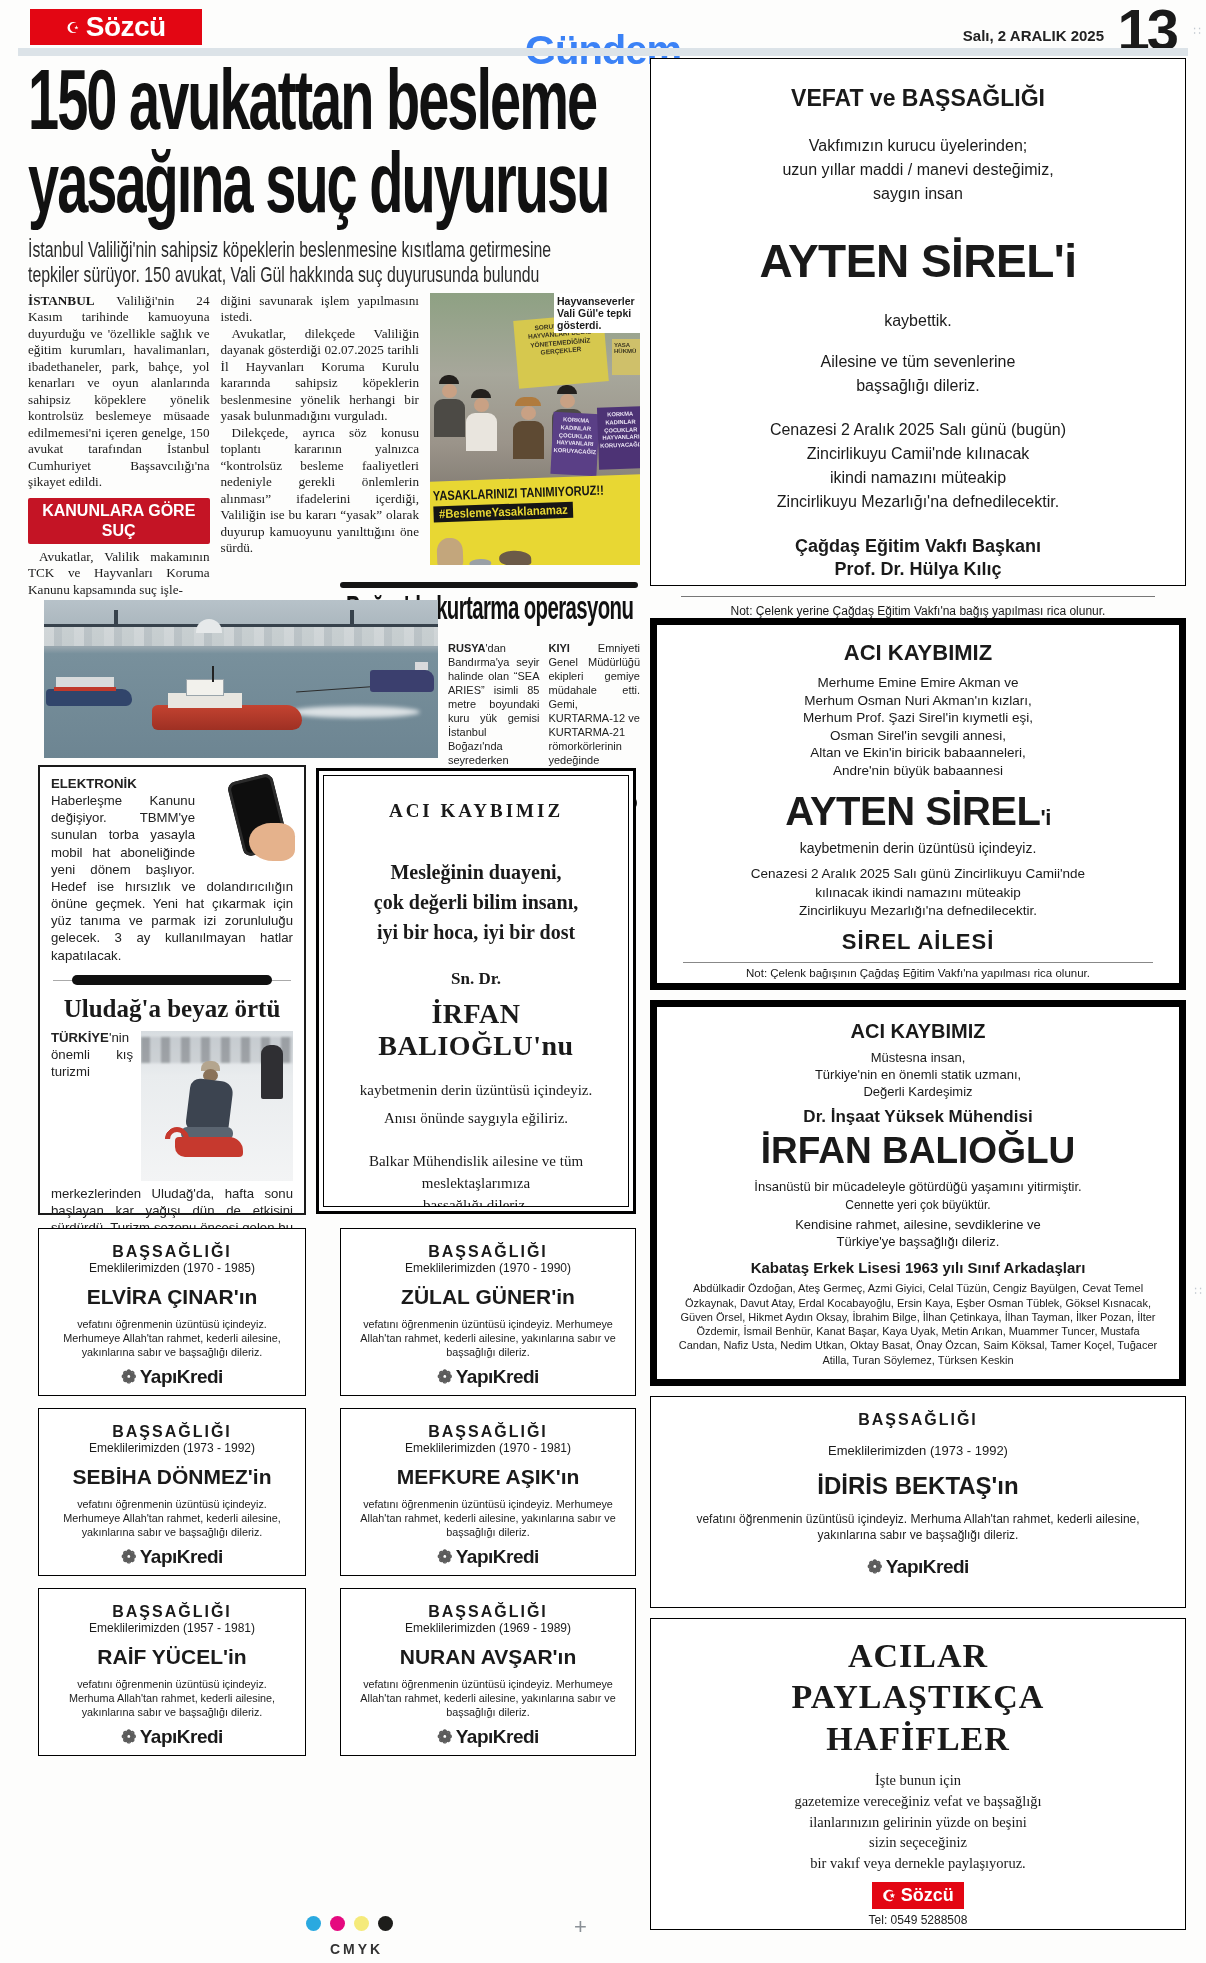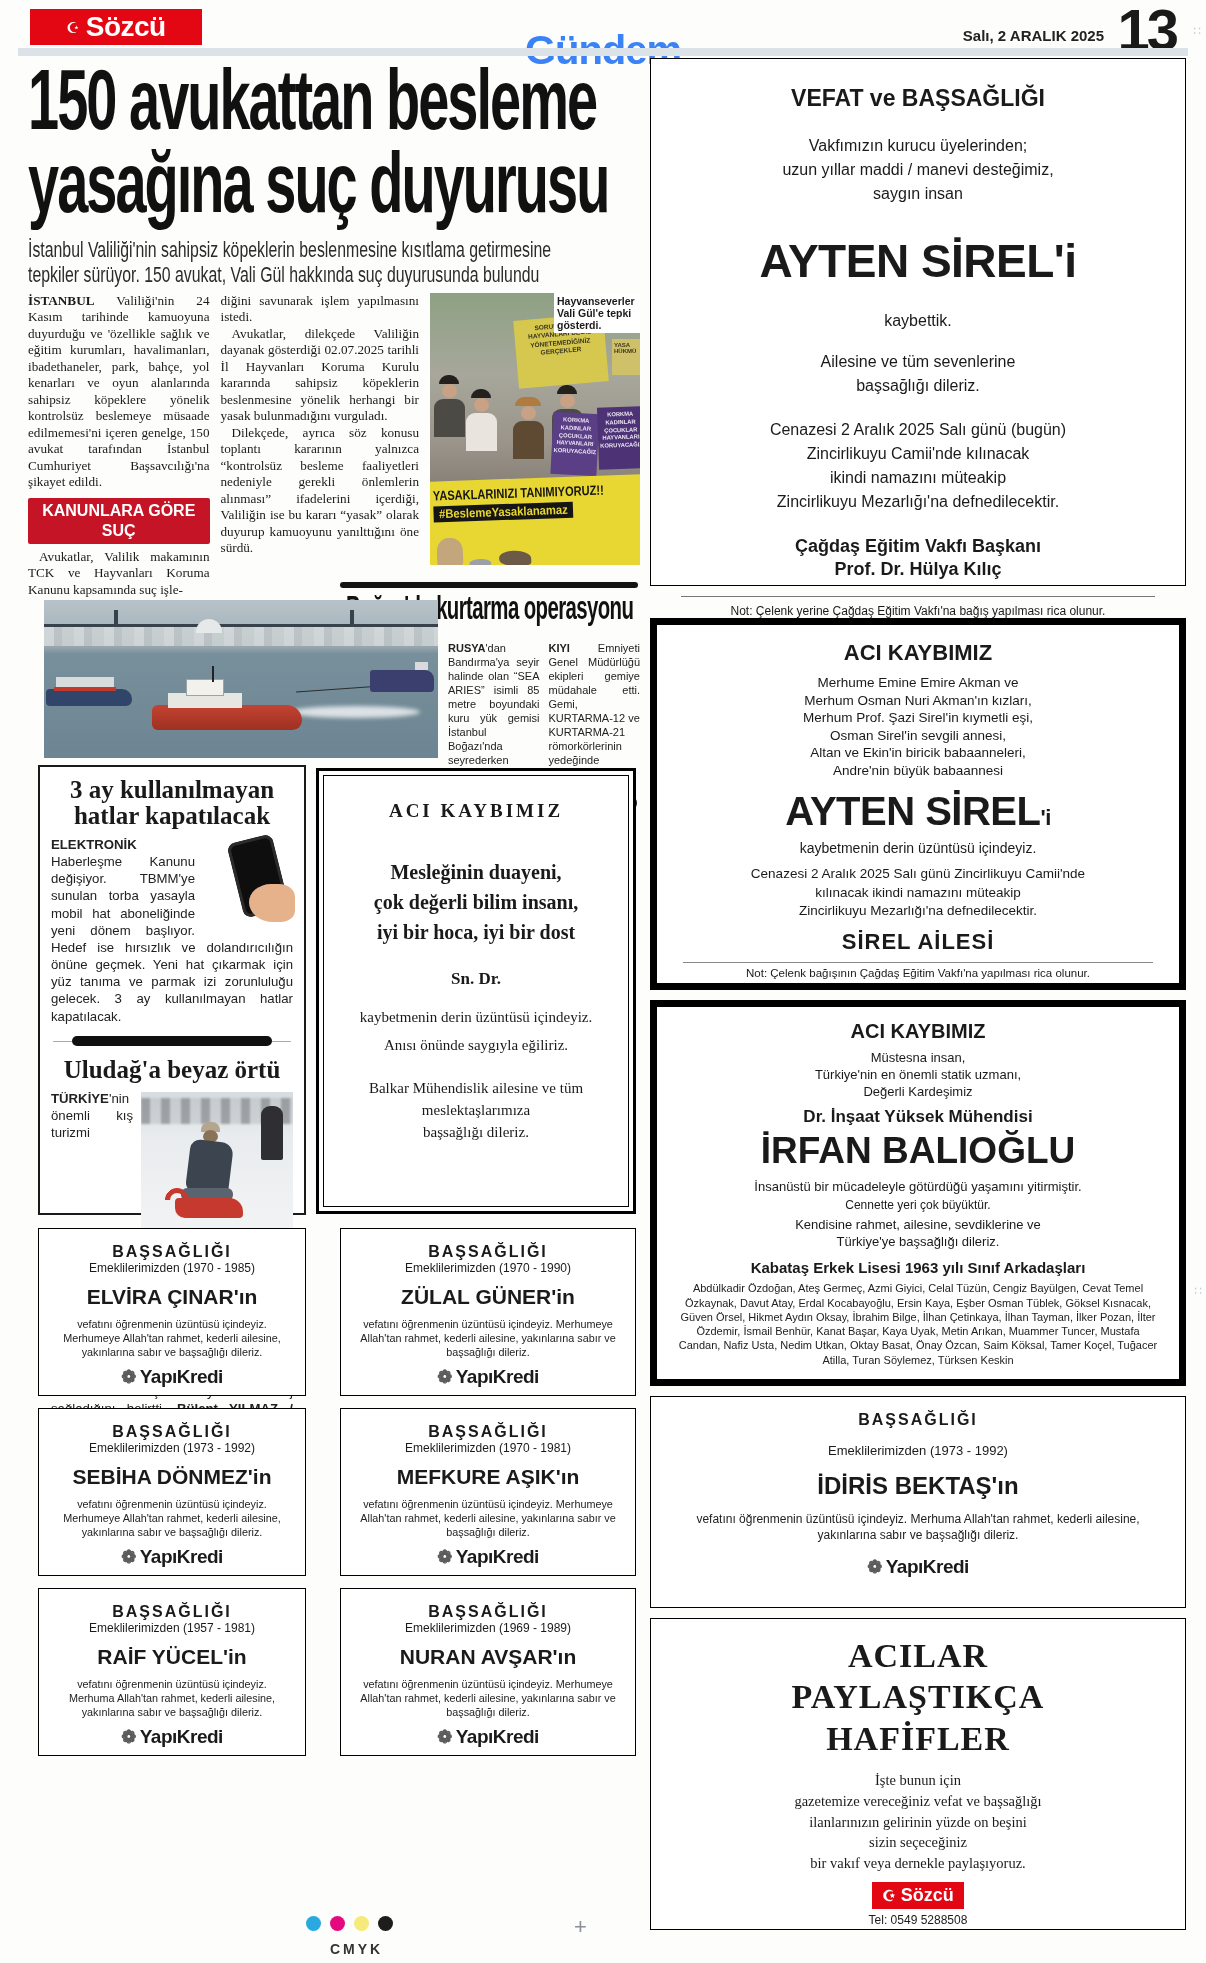--- a/index.html
+++ b/index.html
@@ -306,21 +306,20 @@
         </div>
       <div class="ship3"></div>
     </div>
     <div class="bogaz-cols">
       <div class="bcol"><span class="lead">RUSYA</span><span>'dan Bandırma'ya seyir halinde olan “SEA ARIES” isimli 85 metre boyundaki kuru yük gemisi İstanbul Boğazı'nda seyrederken makine arızası yaşadı.</span></div>
       <div class="bcol"><span class="lead">KIYI</span><span> Emniyeti Genel Müdürlüğü ekipleri gemiye müdahale etti. Gemi, KURTARMA-12 ve KURTARMA-21 römorkörlerinin yedeğinde çekilerek Ahırkapı'ya demirletildi. (DHA)</span></div>
     </div>
   </div>
 
   <div class="leftbox">
-    <div class="hat-title">3 ay kullanılmayan hatlar kapatılacak</div>
     <div class="small-body">
       <span class="phone-img">
           <span class="phone"></span>
           <span class="hand"></span>
         </span>
       <span class="lead">ELEKTRONİK</span><span> Haberleşme Kanunu değişiyor. TBMM'ye sunulan torba yasayla mobil hat aboneliğinde yeni dönem başlıyor. Hedef ise hırsızlık ve dolandırıcılığın önüne geçmek. Yeni hat çıkarmak için yüz tanıma ve parmak izi zorunluluğu gelecek. 3 ay kullanılmayan hatlar kapatılacak.</span>
     </div>
     <div class="divider2"></div>
     <div class="ulu-title">Uludağ'a beyaz örtü</div>
     <div class="small-body">
@@ -337,20 +336,21 @@
     </div>
   </div>
 
   <div class="gizbox">
     <div class="giz-inner">
       <div class="giz-title">ACI KAYBIMIZ</div>
       <div class="giz-intro">Mesleğinin duayeni,
 çok değerli bilim insanı,
 iyi bir hoca, iyi bir dost</div>
       <div class="giz-pre">Sn. Dr.</div>
+      <div class="giz-name">İRFAN BALIOĞLU'nu</div>
       <div class="giz-l1">kaybetmenin derin üzüntüsü içindeyiz.</div>
       <div class="giz-l2">Anısı önünde saygıyla eğiliriz.</div>
       <div class="giz-l3">Balkar Mühendislik ailesine ve tüm meslektaşlarımıza
 başsağlığı dileriz.</div>
 
     </div>
   </div>
 
   <div class="rbox vefat">
     <div class="v-title">VEFAT ve BAŞSAĞLIĞI</div>

